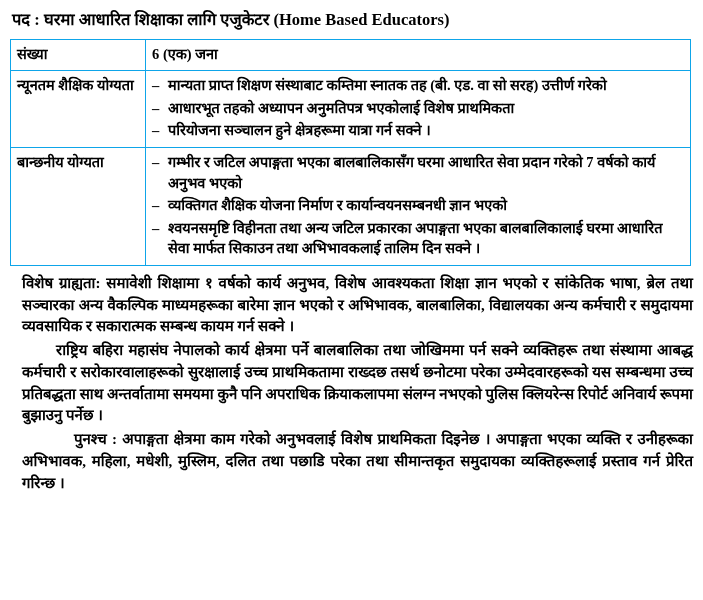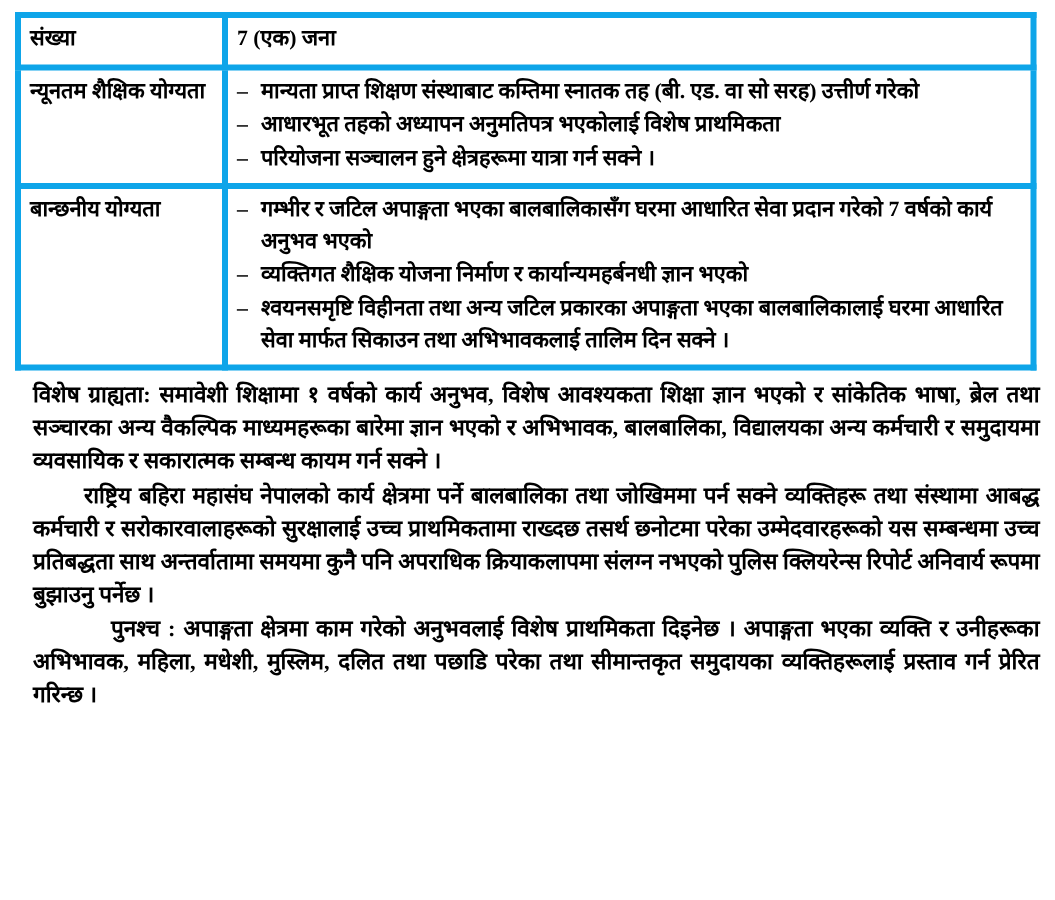--- a/index.html
+++ b/index.html
@@ -30,21 +30,21 @@
   }
   .doc-title .latin {
     font-weight: bold;
   }
   table.spec {
     border-collapse: collapse;
     width: 681px;
     table-layout: fixed;
   }
   table.spec td {
-    border: 4px solid #0ea5e9;
+    border: 1px solid #0ea5e9;
     vertical-align: top;
     padding: 4px 6px 6px 6px;
     font-size: 14.5px;
     line-height: 1.42;
   }
   table.spec td.label {
     width: 122px;
     font-weight: bold;
   }
   table.spec td.value {
@@ -94,43 +94,47 @@
   }
   .para.indent2 {
     text-indent: 52px;
   }
 </style>
 </head>
 <body>
 
 <div class="page">
 
+  <div class="doc-title">
+    <span>पद : घरमा आधारित शिक्षाका लागि एजुकेटर</span>
+    <span class="latin">(Home Based Educators)</span>
+  </div>
 
   <table class="spec">
     <tbody>
       <tr class="row-count">
         <td class="label">संख्या</td>
-        <td class="value">7 (एक) जना</td>
+        <td class="value">6 (एक) जना</td>
       </tr>
       <tr>
         <td class="label">न्यूनतम शैक्षिक योग्यता</td>
         <td class="value">
           <ul class="dashlist">
             <li>मान्यता प्राप्त शिक्षण संस्थाबाट कम्तिमा स्नातक तह (बी. एड. वा सो सरह) उत्तीर्ण गरेको</li>
             <li>आधारभूत तहको अध्यापन अनुमतिपत्र भएकोलाई विशेष प्राथमिकता</li>
             <li>परियोजना सञ्चालन हुने क्षेत्रहरूमा यात्रा गर्न सक्ने ।</li>
           </ul>
         </td>
       </tr>
       <tr>
         <td class="label">बान्छनीय योग्यता</td>
         <td class="value">
           <ul class="dashlist">
             <li>गम्भीर र जटिल अपाङ्गता भएका बालबालिकासँग घरमा आधारित सेवा प्रदान गरेको 7 वर्षको कार्य अनुभव भएको</li>
-            <li>व्यक्तिगत शैक्षिक योजना निर्माण र कार्यान्यमहर्बनधी ज्ञान भएको</li>
+            <li>व्यक्तिगत शैक्षिक योजना निर्माण र कार्यान्वयनसम्बनधी ज्ञान भएको</li>
             <li>श्वयनसमृष्टि विहीनता तथा अन्य जटिल प्रकारका अपाङ्गता भएका बालबालिकालाई घरमा आधारित सेवा मार्फत सिकाउन तथा अभिभावकलाई तालिम दिन सक्ने ।</li>
           </ul>
         </td>
       </tr>
     </tbody>
   </table>
 
   <div class="para-block">
     <div class="para">
       <span class="heading">विशेष ग्राह्यता:</span><span> समावेशी शिक्षामा १ वर्षको कार्य अनुभव, विशेष आवश्यकता शिक्षा ज्ञान भएको र सांकेतिक भाषा, ब्रेल तथा सञ्चारका अन्य वैकल्पिक माध्यमहरूका बारेमा ज्ञान भएको र अभिभावक, बालबालिका, विद्यालयका अन्य कर्मचारी र समुदायमा व्यवसायिक र सकारात्मक सम्बन्ध कायम गर्न सक्ने ।</span>

